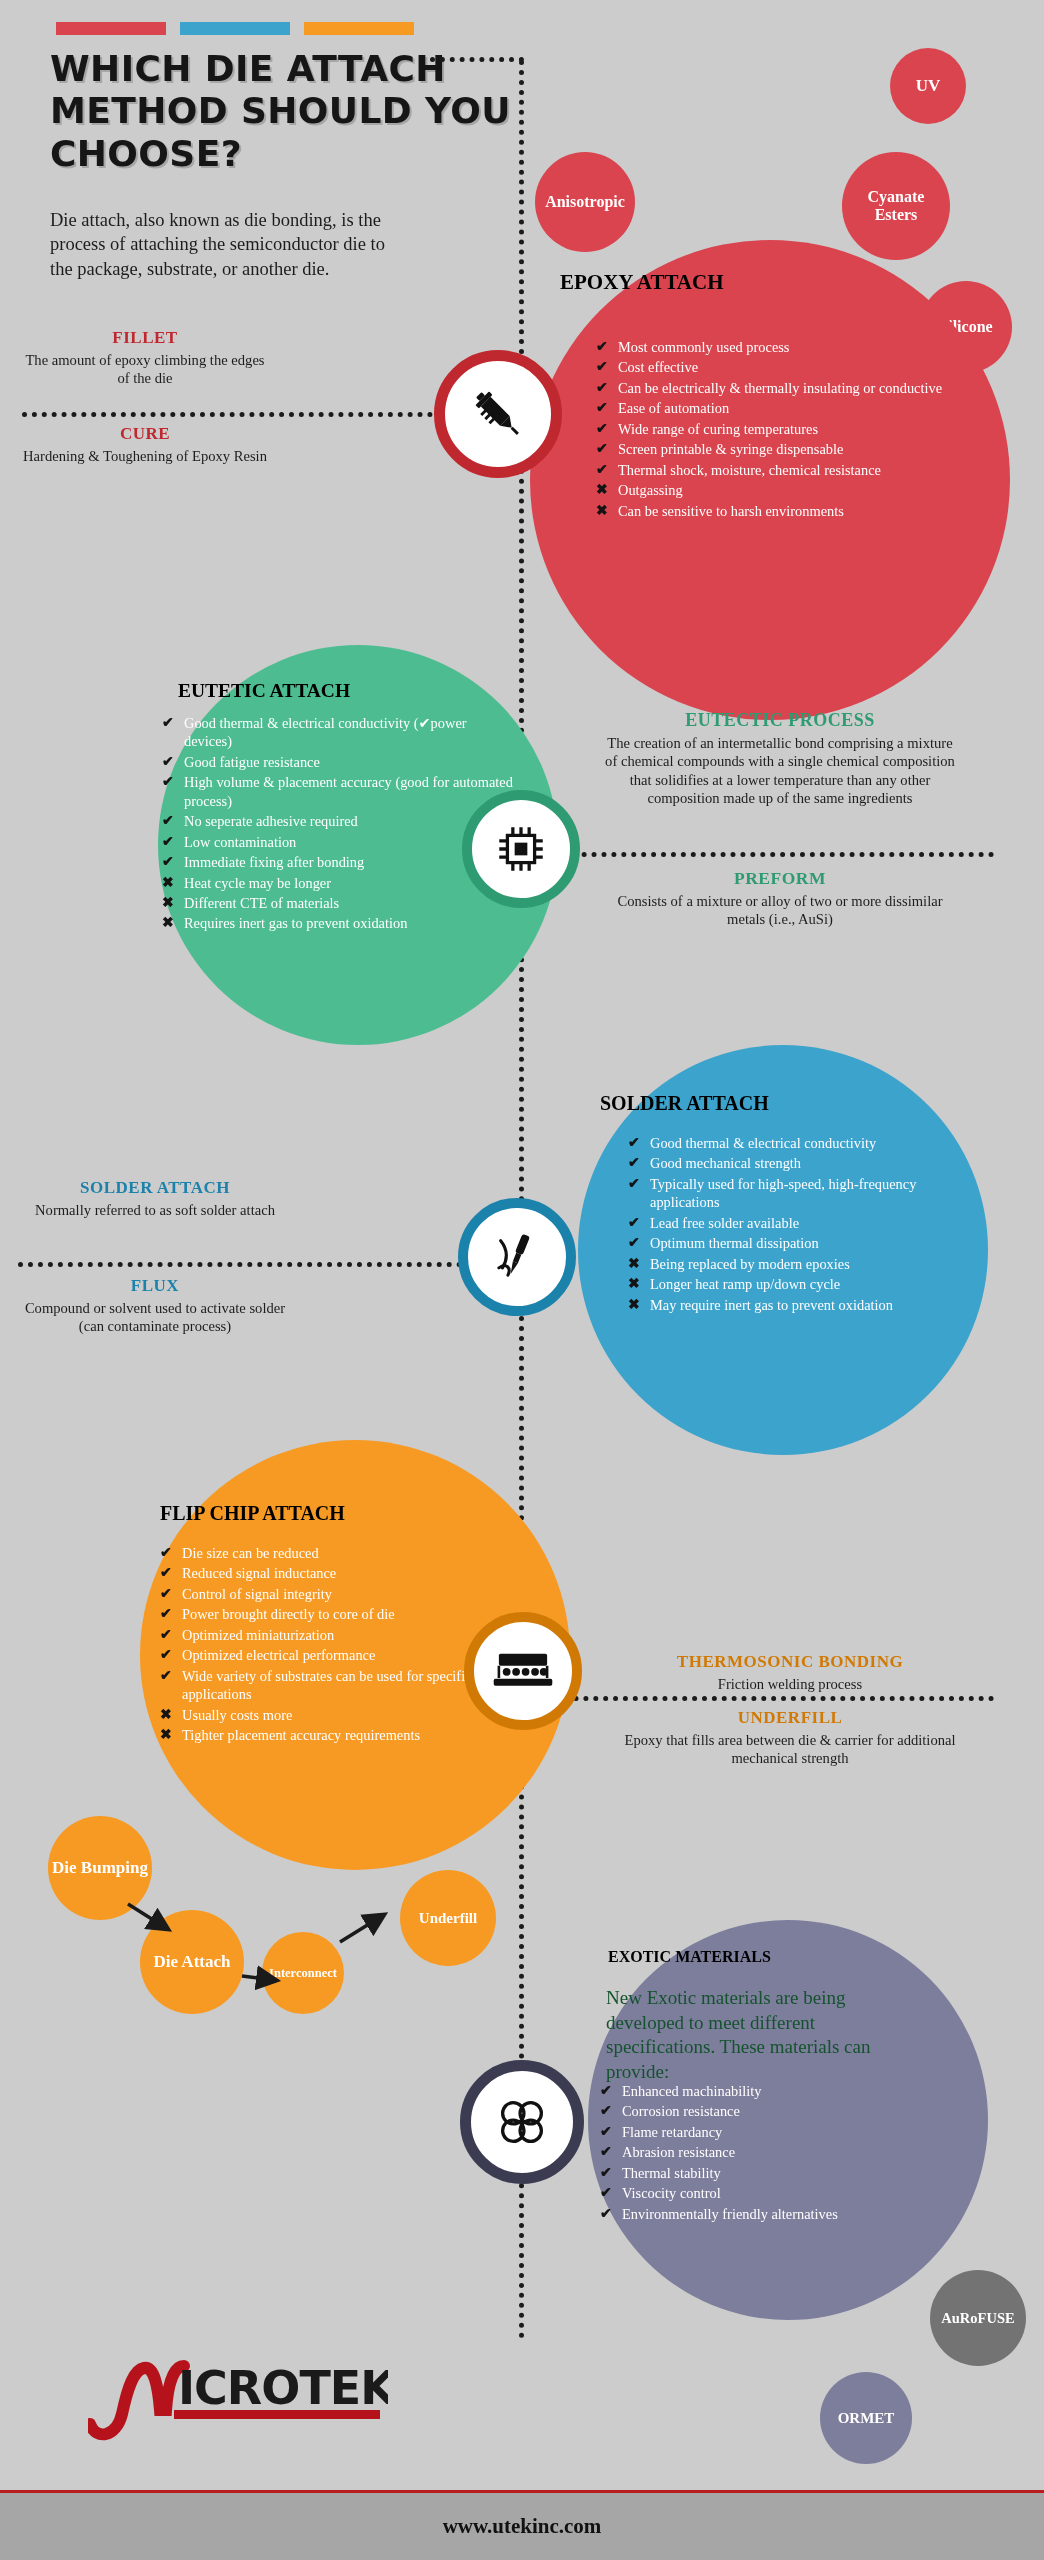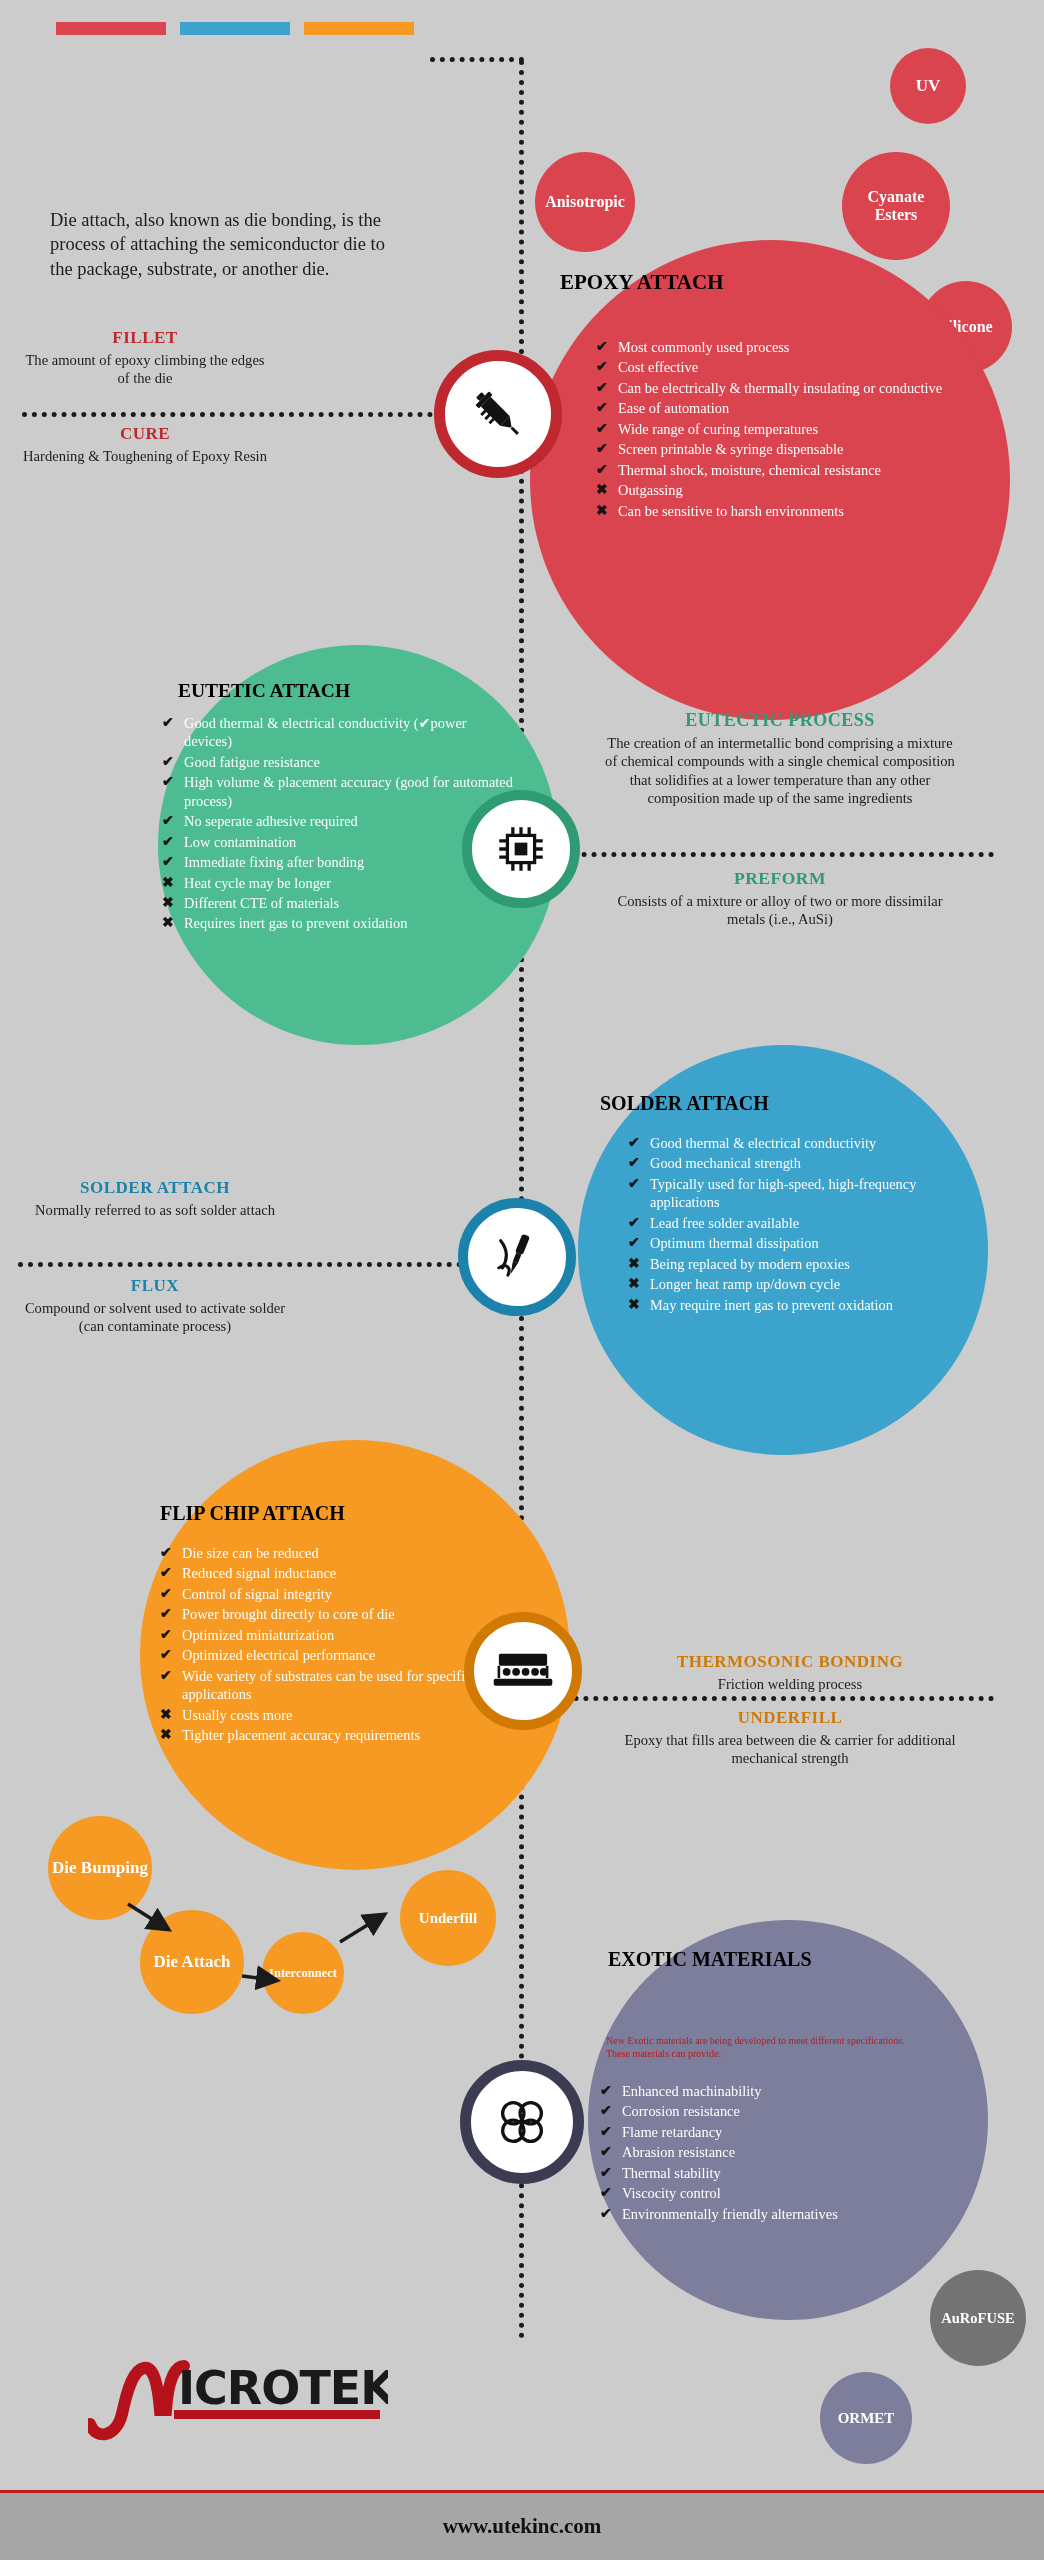--- a/index.html
+++ b/index.html
@@ -90,20 +90,21 @@
 <body>
 
 <div class="stage">
 
   <div class="topbars">
     <i style="background:#d9444f"></i>
     <i style="background:#3ba3cc"></i>
     <i style="background:#f79a23"></i>
   </div>
 
+  <div class="title">WHICH DIE ATTACH METHOD SHOULD YOU CHOOSE?</div>
   <div class="intro">Die attach, also known as die bonding, is the process of attaching the semiconductor die to the package, substrate, or another die.</div>
 
   <div class="spine-top"></div>
   <div class="spine"></div>
 
   <div class="bub" style="left:535px; top:152px; width:100px; height:100px; background:#d9444f; font-size:16px;">
     <span>Anisotropic</span>
   </div>
   <div class="bub" style="left:890px; top:48px; width:76px; height:76px; background:#d9444f; font-size:17px;">
     <span>UV</span>
@@ -393,22 +394,22 @@
     <line x1="4" y1="6" x2="42" y2="30" stroke="#1a1a1a" stroke-width="3.6" marker-end="url(#ah)"></line>
   </svg>
   <svg class="arrow" style="left:240px; top:1964px;" width="50" height="26">
     <line x1="2" y1="12" x2="34" y2="16" stroke="#1a1a1a" stroke-width="3.6" marker-end="url(#ah)"></line>
   </svg>
   <svg class="arrow" style="left:338px; top:1908px;" width="62" height="44">
     <line x1="2" y1="34" x2="44" y2="8" stroke="#1a1a1a" stroke-width="3.6" marker-end="url(#ah)"></line>
   </svg>
 
   <div class="big" style="left:588px; top:1920px; width:400px; height:400px; background:#7d7d9c;"></div>
-  <h3 style="position:absolute; left:608px; top:1948px; width:360px; font-size:20px; z-index:5;">EXOTIC MATERIALS</h3>
-  <div style="position:absolute; left:606px; top:1986px; width:300px; color:#b91c1c; font-size:10px; line-height:1.3; z-index:5;margin-top:48px;">New Exotic materials are being developed to meet different specifications. These materials can provide:</div>
+  <h3 style="position:absolute; left:608px; top:1948px; width:360px; font-size:16px; z-index:5;">EXOTIC MATERIALS</h3>
+  <div style="position:absolute; left:606px; top:1986px; width:300px; color:#14532d; font-size:19px; line-height:1.3; z-index:5;">New Exotic materials are being developed to meet different specifications. These materials can provide:</div>
   <ul class="pts" id="exotic-list" style="position:absolute; left:600px; top:2082px; width:330px; z-index:5;">
       <li>
         <span class="mk">✔</span>
         <span class="tx">Enhanced machinability</span>
       </li>
       <li>
         <span class="mk">✔</span>
         <span class="tx">Corrosion resistance</span>
       </li>
       <li>

